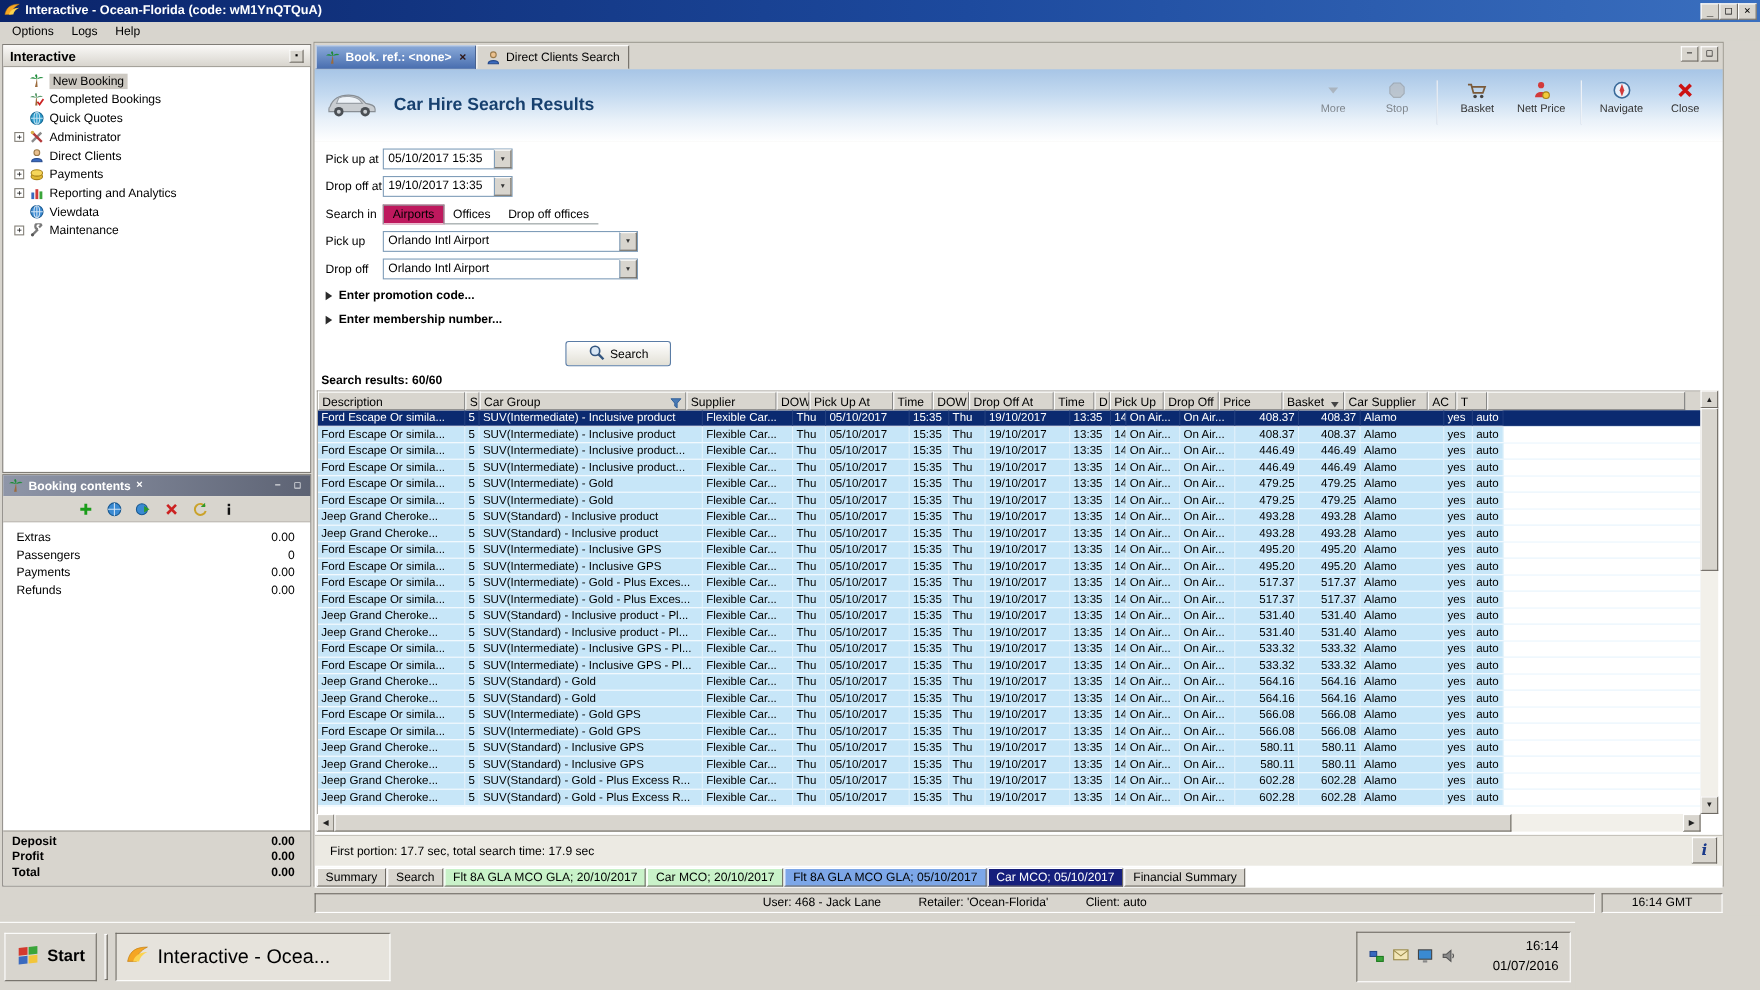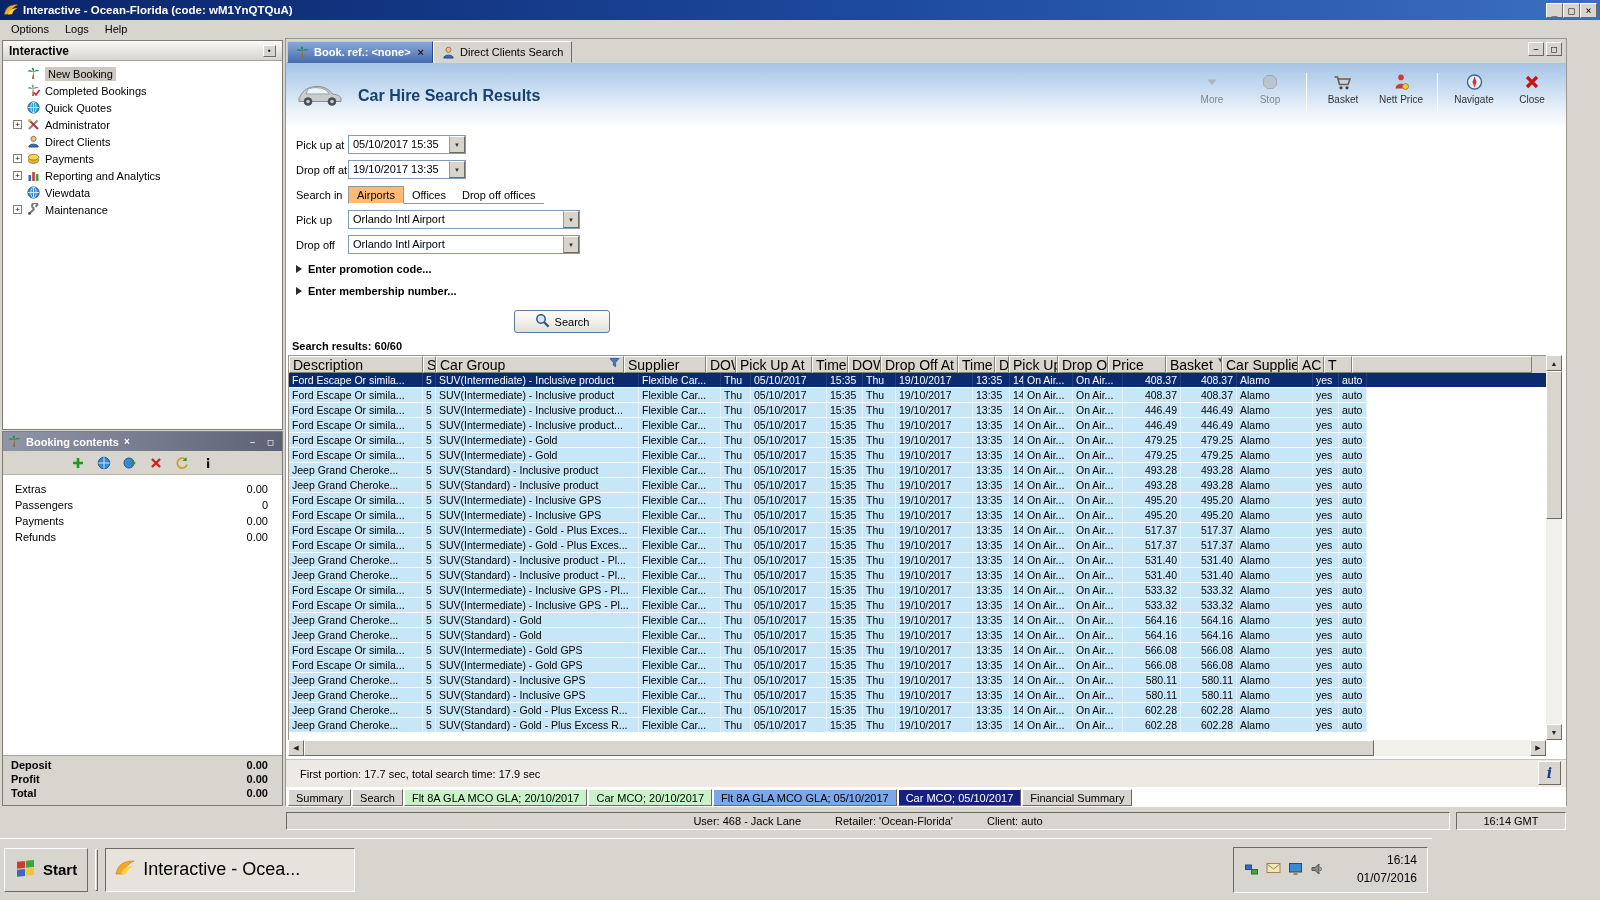--- a/index.html
+++ b/index.html
@@ -71,30 +71,30 @@
   .form-block{position:absolute;left:10px;top:6px;}
   .form-row{display:flex;align-items:center;height:19px;margin-bottom:6px;}
   .flabel{width:52px;flex:none;}
   .combo{display:flex;align-items:stretch;border:1px solid #7f9db9;background:#fff;height:19px;}
   .combo-text{padding:2px 4px;flex:1;white-space:nowrap;overflow:hidden;}
   .combo-btn{width:16px;background:#d8d5ce;border-left:1px solid #7f9db9;display:flex;align-items:center;justify-content:center;font-size:6px;color:#333;}
   .w-date{width:118px;}
   .w-air{width:232px;}
   .si-strip{display:flex;align-items:flex-end;height:19px;border-bottom:1px solid #919b9c;}
   .si-tab{padding:2px 8px 2px;white-space:nowrap;}
-  .si-tab.active{border:1px solid #919b9c;border-bottom:1px solid #fff;background:#fdba74;margin-bottom:-1px;}
+  .si-tab.active{border:1px solid #919b9c;border-bottom:1px solid #fff;background:#be185d;margin-bottom:-1px;}
   .expander-row{display:flex;align-items:center;gap:6px;height:18px;margin:4px 0 2px;font-weight:bold;}
   .tri{width:0;height:0;border-top:4px solid transparent;border-bottom:4px solid transparent;border-left:6px solid #2b2b2b;}
   .search-btn{margin:10px 0 0 218px;width:96px;height:23px;display:flex;align-items:center;justify-content:center;gap:5px;background:linear-gradient(#ffffff,#e2e0d6);border:1px solid #5a7ca5;border-radius:3px;font-size:11px;}
   .results-label{position:absolute;left:6px;top:211px;font-weight:bold;}
 
   
   .grid-wrap{position:absolute;left:2px;top:226px;width:1258px;border-left:1px solid #9a968e;border-top:1px solid #9a968e;}
   .grid-head{display:flex;height:17px;background:#d8d5ce;}
-  .gh-cell{flex:none;display:flex;align-items:flex-start;padding:0 3px;border:1px solid;border-color:#fff #808080 #808080 #fff;overflow:hidden;white-space:nowrap;font-size:14px;gap:2px;}
+  .gh-cell{flex:none;display:flex;align-items:flex-end;padding:0 3px;border:1px solid;border-color:#fff #808080 #808080 #fff;overflow:hidden;white-space:nowrap;font-size:11px;gap:2px;}
   .gh-cell .sp{flex:1}
   .grid-body{height:368px;background:#fff;overflow:hidden;}
   .g-row{display:flex;height:15px;line-height:14px;background:#c7e6f8;border-bottom:1px solid #fdfeff;}
   .g-cell{flex:none;padding:0 3px;overflow:hidden;white-space:nowrap;border-right:1px solid #e3f2fb;font-size:10.5px;}
   .g-row.sel{background:#0b2a70;color:#fff;}
   .g-row.sel .g-cell{border-right-color:#24407f;}
   .g-cell.blank{background:#fff;border-right:none;}
   .g-row.sel .g-cell.blank{background:#0b2a70;}
 
   

